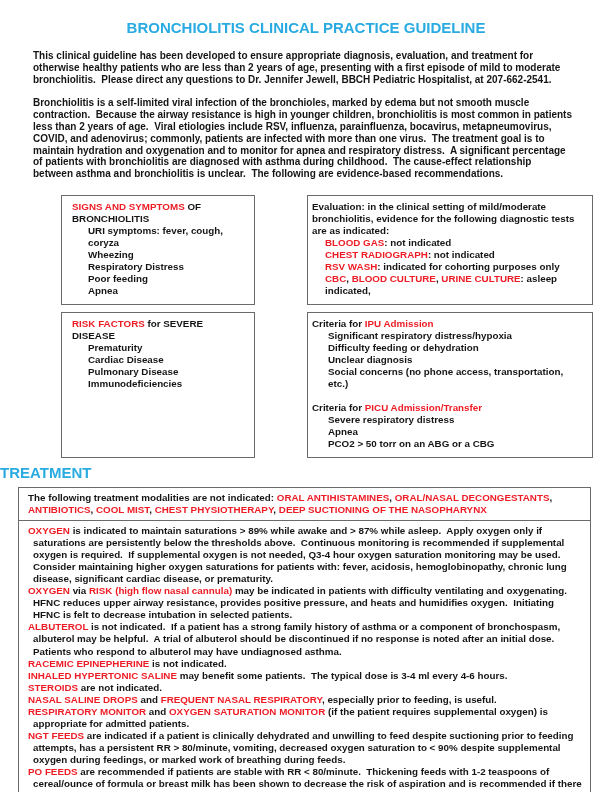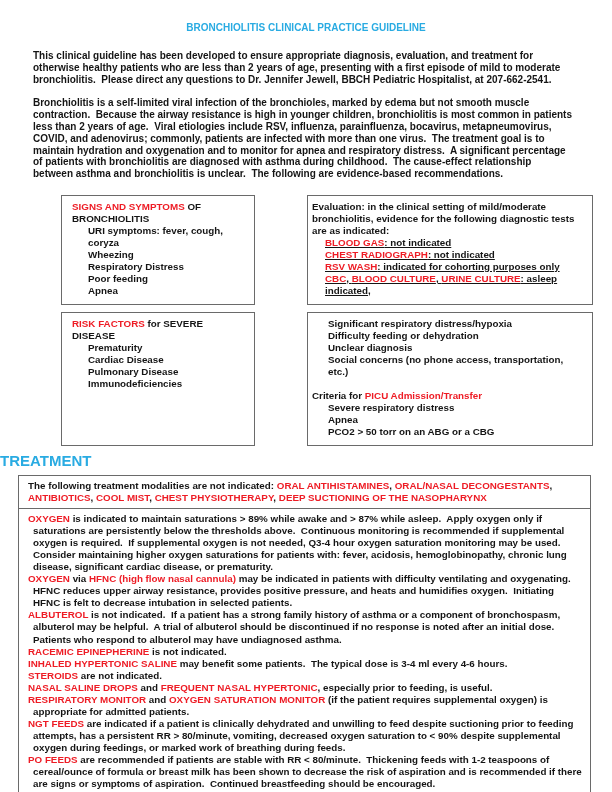--- a/index.html
+++ b/index.html
@@ -19,21 +19,21 @@
     position:relative;
     width:612px;
     height:792px;
     background:#ffffff;
     overflow:hidden;
   }
   .title{
     margin-top:21px;
     text-align:center;
     color:var(--accent-blue);
-    font-size:10px;
+    font-size:15px;
     line-height:13px;
   }
   .intro{
     margin:16px 39px 0 33px;
     font-size:10px;
     line-height:11.8px;
     white-space:pre-wrap;
   }
   .intro + .intro{margin-top:12px;}
   .grid{
@@ -46,21 +46,21 @@
   .box{
     border:1.5px solid var(--border-gray);
     font-size:9.8px;
     line-height:12px;
     padding:5px 6px 7px 10px;
     background:#ffffff;
     margin-left:40px;
   }
   .box--right{padding-left:4px;}
   .bitem{padding-left:16px;}
-  .test{padding-left:13px;text-decoration:underline;}
+  .test{padding-left:13px;}
   .note{padding-left:26px;}
   .aitem{padding-left:16px;}
   .spacer{height:12px;}
   .red{color:var(--alert-red);}
   .treatment-heading{
     margin-top:9px;
     text-align:left;
     color:var(--accent-blue);
     font-size:15px;
     line-height:12px;
@@ -117,45 +117,46 @@
 
     <div class="box">
       <div><span class="red">RISK FACTORS</span><span> for SEVERE DISEASE</span></div>
       <div class="bitem">Prematurity</div>
       <div class="bitem">Cardiac Disease</div>
       <div class="bitem">Pulmonary Disease</div>
       <div class="bitem">Immunodeficiencies</div>
     </div>
 
     <div class="box box--right">
+      <div><span>Criteria for </span><span class="red">IPU Admission</span></div>
       <div class="aitem">Significant respiratory distress/hypoxia</div>
       <div class="aitem">Difficulty feeding or dehydration</div>
       <div class="aitem">Unclear diagnosis</div>
       <div class="aitem">Social concerns (no phone access, transportation, etc.)</div>
       <div class="spacer"></div>
       <div><span>Criteria for </span><span class="red">PICU Admission/Transfer</span></div>
       <div class="aitem">Severe respiratory distress</div>
       <div class="aitem">Apnea</div>
       <div class="aitem">PCO2 &gt; 50 torr on an ABG or a CBG</div>
     </div>
 
   </div>
 
   <h2 class="treatment-heading">TREATMENT</h2>
 
   <div class="treatbox">
     <div class="sec1"><span>The following treatment modalities are not indicated: </span><span class="red">ORAL ANTIHISTAMINES</span><span>, </span><span class="red">ORAL/NASAL DECONGESTANTS</span><span>, </span><span class="red">ANTIBIOTICS</span><span>, </span><span class="red">COOL MIST</span><span>, </span><span class="red">CHEST PHYSIOTHERAPY</span><span>, </span><span class="red">DEEP SUCTIONING OF THE NASOPHARYNX</span></div>
     <div class="sec2">
       <div class="tpara"><span class="red">OXYGEN</span><span> is indicated to maintain saturations &gt; 89% while awake and &gt; 87% while asleep.  Apply oxygen only if saturations are persistently below the thresholds above.  Continuous monitoring is recommended if supplemental oxygen is required.  If supplemental oxygen is not needed, Q3-4 hour oxygen saturation monitoring may be used.  Consider maintaining higher oxygen saturations for patients with: fever, acidosis, hemoglobinopathy, chronic lung disease, significant cardiac disease, or prematurity.</span></div>
-      <div class="tpara"><span class="red">OXYGEN</span><span> via </span><span class="red">HFNC (high flow nasal cannula)</span><span> may be indicated in patients with difficulty ventilating and oxygenating.  HFNC reduces upper airway resistance, provides positive pressure, and heats and humidifies oxygen.  Initiating HFNC is felt to decrease intubation in selected patients.</span></div>
+      <div class="tpara"><span class="red">OXYGEN</span><span> via </span><span class="red">RISK (high flow nasal cannula)</span><span> may be indicated in patients with difficulty ventilating and oxygenating.  HFNC reduces upper airway resistance, provides positive pressure, and heats and humidifies oxygen.  Initiating HFNC is felt to decrease intubation in selected patients.</span></div>
       <div class="tpara"><span class="red">ALBUTEROL</span><span> is not indicated.  If a patient has a strong family history of asthma or a component of bronchospasm, albuterol may be helpful.  A trial of albuterol should be discontinued if no response is noted after an initial dose.  Patients who respond to albuterol may have undiagnosed asthma.</span></div>
       <div class="tpara"><span class="red">RACEMIC EPINEPHERINE</span><span> is not indicated.</span></div>
       <div class="tpara"><span class="red">INHALED HYPERTONIC SALINE</span><span> may benefit some patients.  The typical dose is 3-4 ml every 4-6 hours.</span></div>
       <div class="tpara"><span class="red">STEROIDS</span><span> are not indicated.</span></div>
-      <div class="tpara"><span class="red">NASAL SALINE DROPS</span><span> and </span><span class="red">FREQUENT NASAL HYPERTONIC</span><span>, especially prior to feeding, is useful.</span></div>
+      <div class="tpara"><span class="red">NASAL SALINE DROPS</span><span> and </span><span class="red">FREQUENT NASAL RESPIRATORY</span><span>, especially prior to feeding, is useful.</span></div>
       <div class="tpara"><span class="red">RESPIRATORY MONITOR</span><span> and </span><span class="red">OXYGEN SATURATION MONITOR</span><span> (if the patient requires supplemental oxygen) is appropriate for admitted patients.</span></div>
       <div class="tpara"><span class="red">NGT FEEDS</span><span> are indicated if a patient is clinically dehydrated and unwilling to feed despite suctioning prior to feeding attempts, has a persistent RR &gt; 80/minute, vomiting, decreased oxygen saturation to &lt; 90% despite supplemental oxygen during feedings, or marked work of breathing during feeds.</span></div>
       <div class="tpara"><span class="red">PO FEEDS</span><span> are recommended if patients are stable with RR &lt; 80/minute.  Thickening feeds with 1-2 teaspoons of cereal/ounce of formula or breast milk has been shown to decrease the risk of aspiration and is recommended if there are signs or symptoms of aspiration.  Continued breastfeeding should be encouraged.</span></div>
       <div class="tpara"><span class="red">IV FLUIDS</span><span> are rarely required in mildly to moderately ill patients with bronchiolitis.</span></div>
     </div>
   </div>
 
 </div>
 
 </body></html>

